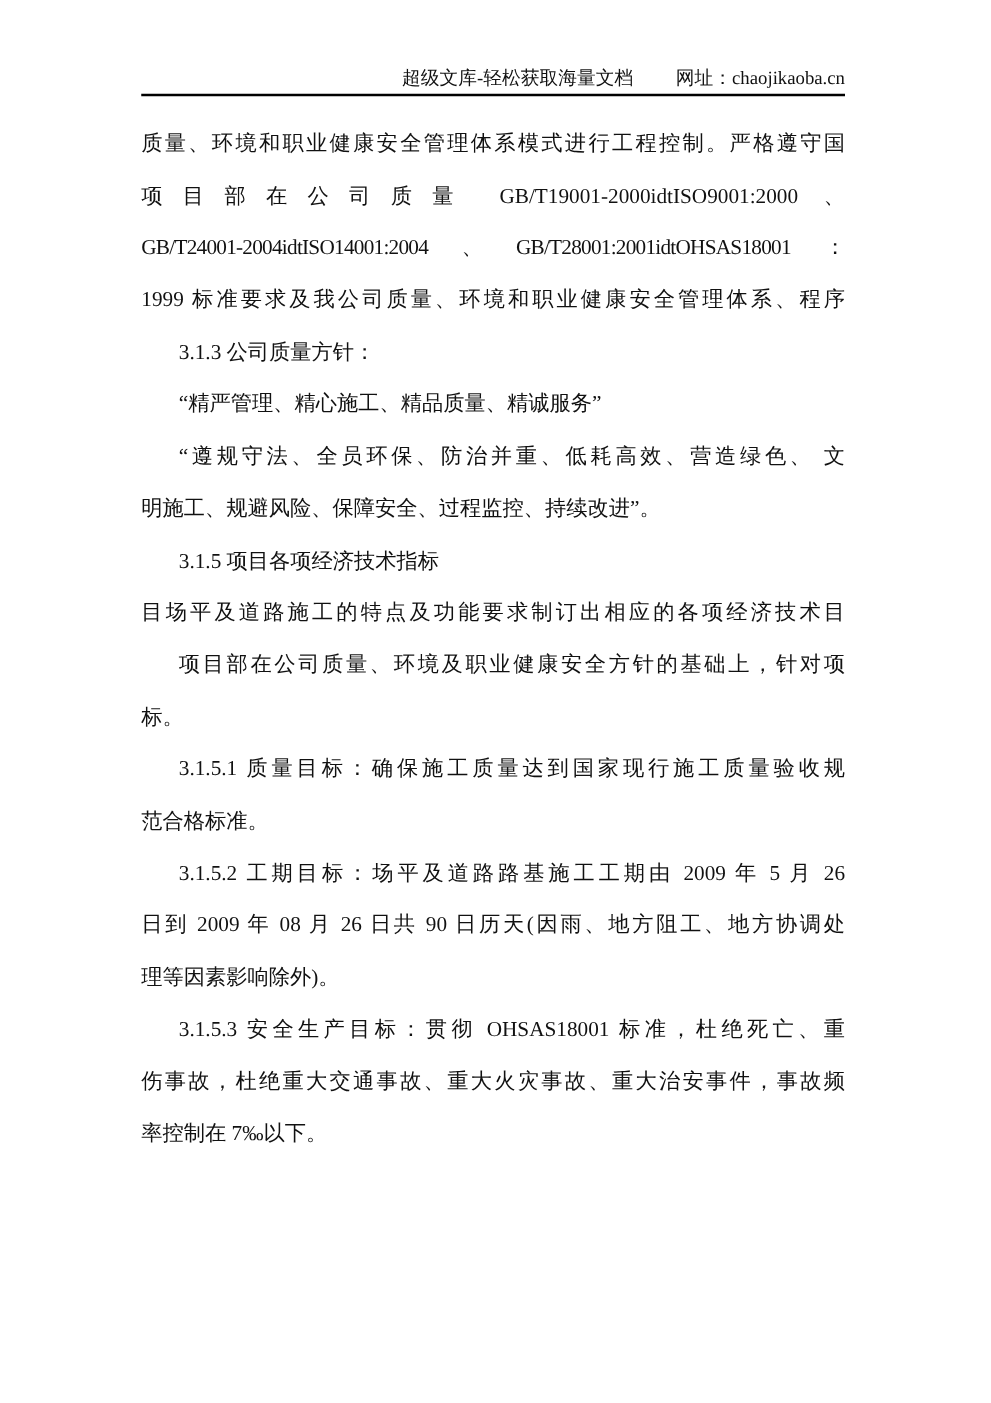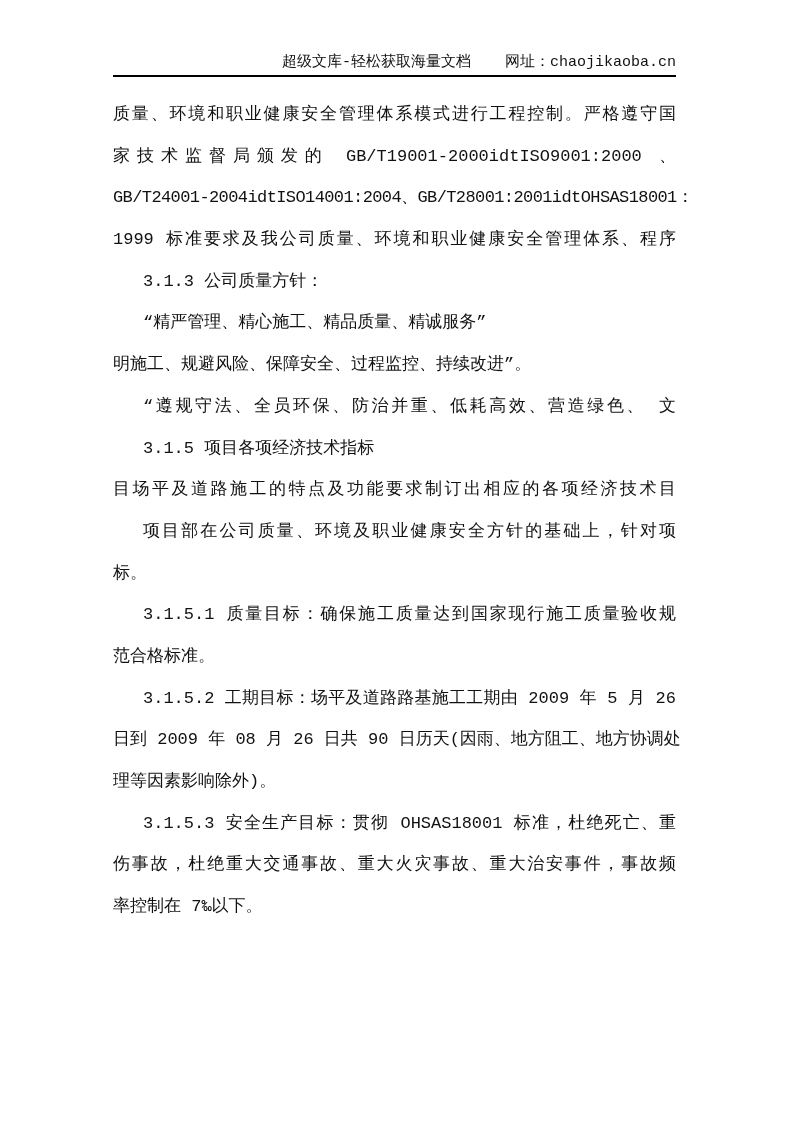--- a/index.html
+++ b/index.html
@@ -2,21 +2,21 @@
 <html style="--page-bg: #ffffff; --text-color: #111111; --rule-color: #000000;"><head>
 <meta charset="utf-8">
 <style>
   html, body { margin: 0; padding: 0; }
   .page {
     position: relative;
     width: 793px;
     height: 948px;
     background: var(--page-bg, #ffffff);
     overflow: hidden;
-    font-family: Liberation Mono, monospace;
+    font-family: Liberation Serif, serif;
     color: var(--text-color, #111111);
   }
   .sheet {
     position: absolute;
     left: 113px;
     top: 0;
     width: 563px;
   }
   .header {
     margin-top: 53px;
@@ -46,27 +46,27 @@
 
 <div class="page">
   <div class="sheet">
 
     <div class="header">
       <span>超级文库-轻松获取海量文档</span><span class="hgap"></span><span>网址：</span><span>chaojikaoba.cn</span>
     </div>
 
     <div class="body-text">
       <div class="ln j">质量、环境和职业健康安全管理体系模式进行工程控制。严格遵守国</div>
-      <div class="ln j">家技术监督局颁发的 GB/T19001-2000idtISO9001:2000 、</div>
+      <div class="ln j">项目部在公司质量 GB/T19001-2000idtISO9001:2000 、</div>
       <div class="ln j tight">GB/T24001-2004idtISO14001:2004、GB/T28001:2001idtOHSAS18001：</div>
       <div class="ln j">1999 标准要求及我公司质量、环境和职业健康安全管理体系、程序</div>
       <div class="ln ind">3.1.3 公司质量方针：</div>
       <div class="ln ind">“精严管理、精心施工、精品质量、精诚服务”</div>
+      <div class="ln ind j">“遵规守法、全员环保、防治并重、低耗高效、营造绿色、 文</div>
       <div class="ln">明施工、规避风险、保障安全、过程监控、持续改进”。</div>
-      <div class="ln ind j">“遵规守法、全员环保、防治并重、低耗高效、营造绿色、 文</div>
       <div class="ln ind">3.1.5 项目各项经济技术指标</div>
       <div class="ln j">目场平及道路施工的特点及功能要求制订出相应的各项经济技术目</div>
       <div class="ln ind j">项目部在公司质量、环境及职业健康安全方针的基础上，针对项</div>
       <div class="ln">标。</div>
       <div class="ln ind j">3.1.5.1 质量目标：确保施工质量达到国家现行施工质量验收规</div>
       <div class="ln">范合格标准。</div>
       <div class="ln ind j">3.1.5.2 工期目标：场平及道路路基施工工期由 2009 年 5 月 26</div>
       <div class="ln j">日到 2009 年 08 月 26 日共 90 日历天(因雨、地方阻工、地方协调处</div>
       <div class="ln">理等因素影响除外)。</div>
       <div class="ln ind j">3.1.5.3 安全生产目标：贯彻 OHSAS18001 标准，杜绝死亡、重</div>

